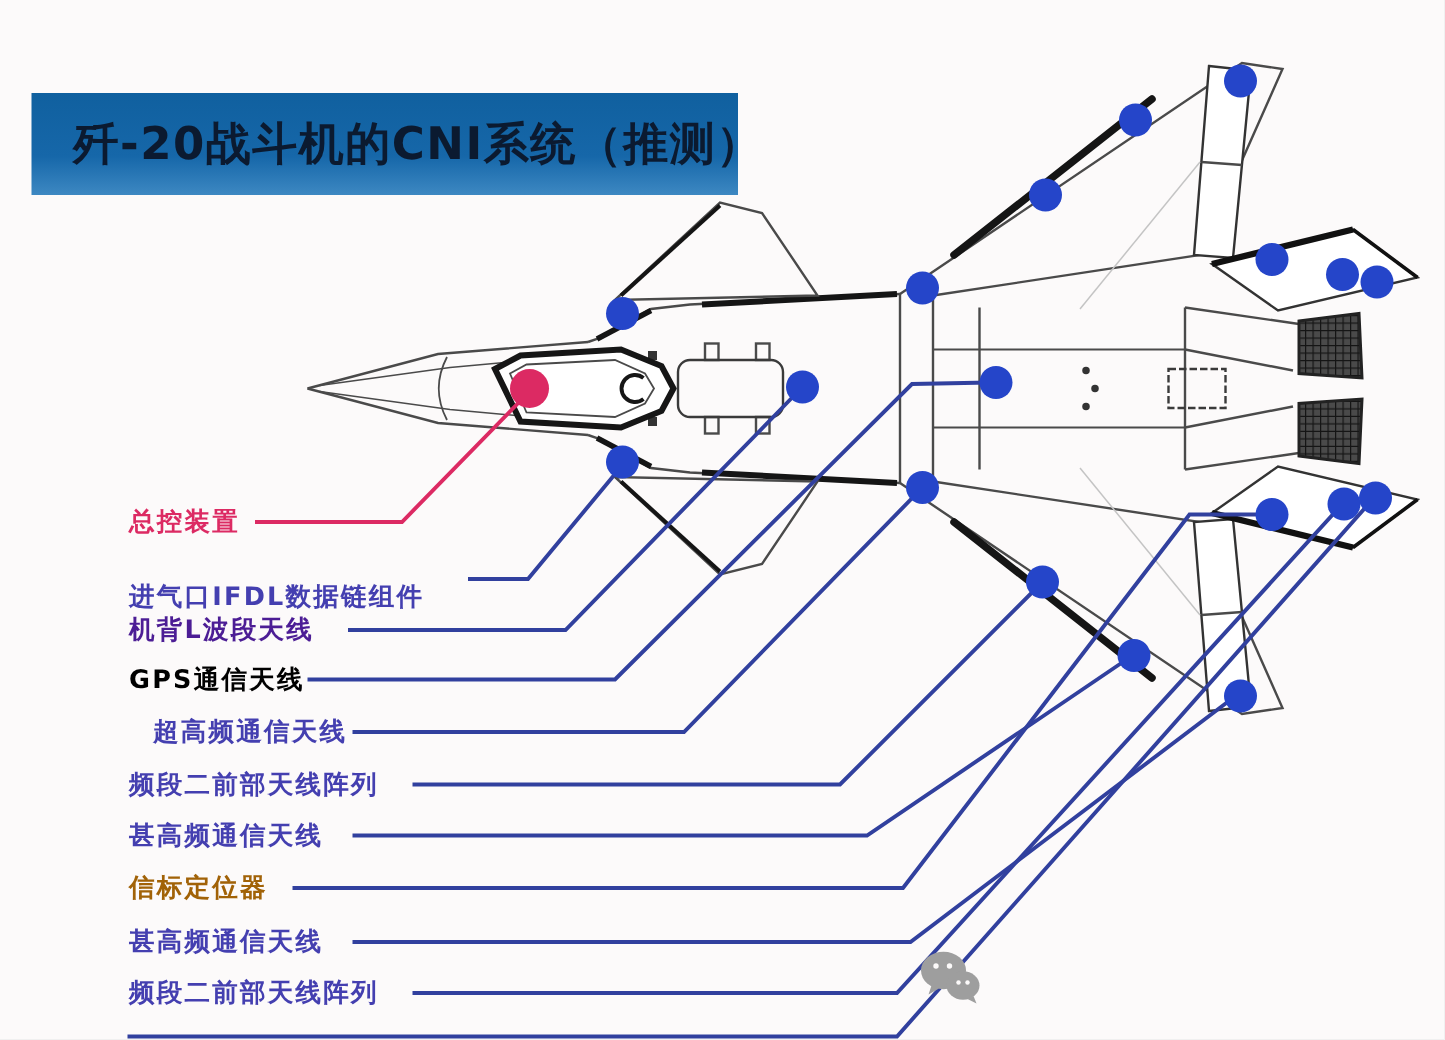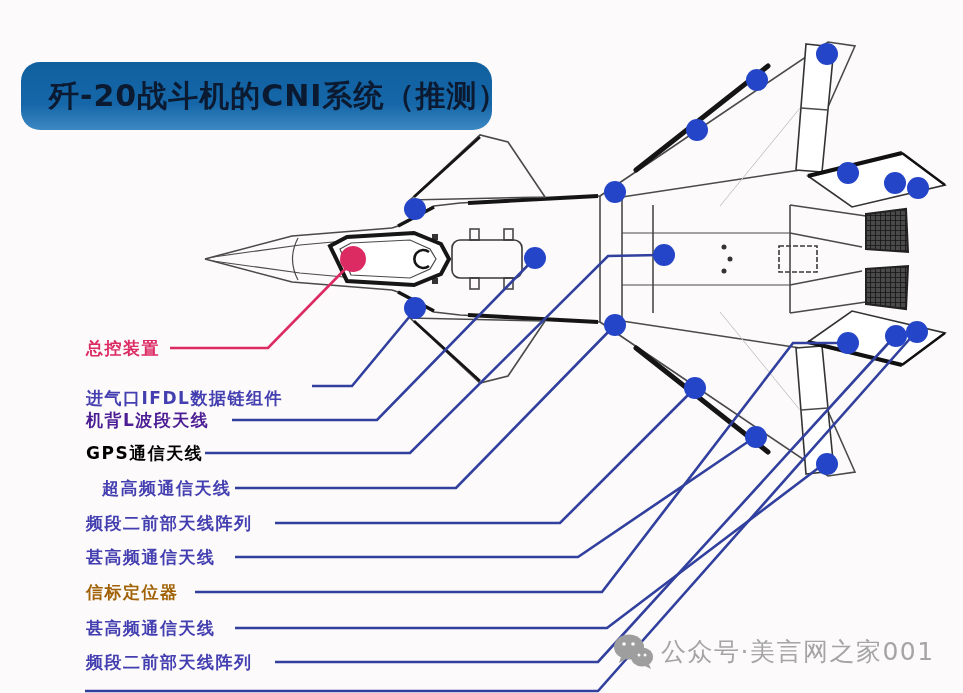--- a/index.html
+++ b/index.html
@@ -8,21 +8,20 @@
     background:#fcfafa;
     font-family:"DejaVu Sans",sans-serif;
   }
   #scene{position:absolute;left:0;top:0;}
   .title-banner{
     position:absolute;left:21px;top:62px;width:471px;height:68px;
     box-sizing:border-box;display:flex;align-items:center;padding-left:28px;
     background:linear-gradient(180deg,#10609f 0%,#1667a9 62%,#3d88c2 100%);
     font-size:30px;font-weight:bold;letter-spacing:1px;color:#0b1a30;
     white-space:nowrap;
-    border-radius:19px;
   }
   .ant-label{
     position:absolute;left:86px;transform:translateY(-50%);
     font-size:17px;font-weight:bold;letter-spacing:1.5px;white-space:nowrap;
   }
   .watermark{
     position:absolute;left:612px;top:632px;display:flex;align-items:center;
     gap:7px;color:#a5a5a5;font-size:25px;letter-spacing:1.5px;white-space:nowrap;
   }
 </style>
@@ -165,16 +164,15 @@
     <svg width="42" height="38" viewBox="0 0 42 38">
       <ellipse cx="17" cy="15" rx="15" ry="12.5" fill="#9e9e9e"></ellipse>
       <path d="M9,25 L7,31 L14,27 Z" fill="#9e9e9e"></path>
       <circle cx="12" cy="12" r="1.8" fill="#fcfafa"></circle>
       <circle cx="21" cy="12" r="1.8" fill="#fcfafa"></circle>
       <ellipse cx="30" cy="25" rx="11" ry="9.5" fill="#9e9e9e"></ellipse>
       <path d="M37,32 L39,37 L33,34 Z" fill="#9e9e9e"></path>
       <circle cx="27" cy="23" r="1.5" fill="#fcfafa"></circle>
       <circle cx="33" cy="23" r="1.5" fill="#fcfafa"></circle>
     </svg>
-    <span>公众号·美言网之家001</span>
   </div>
 
 </div>
 
 </body></html>

